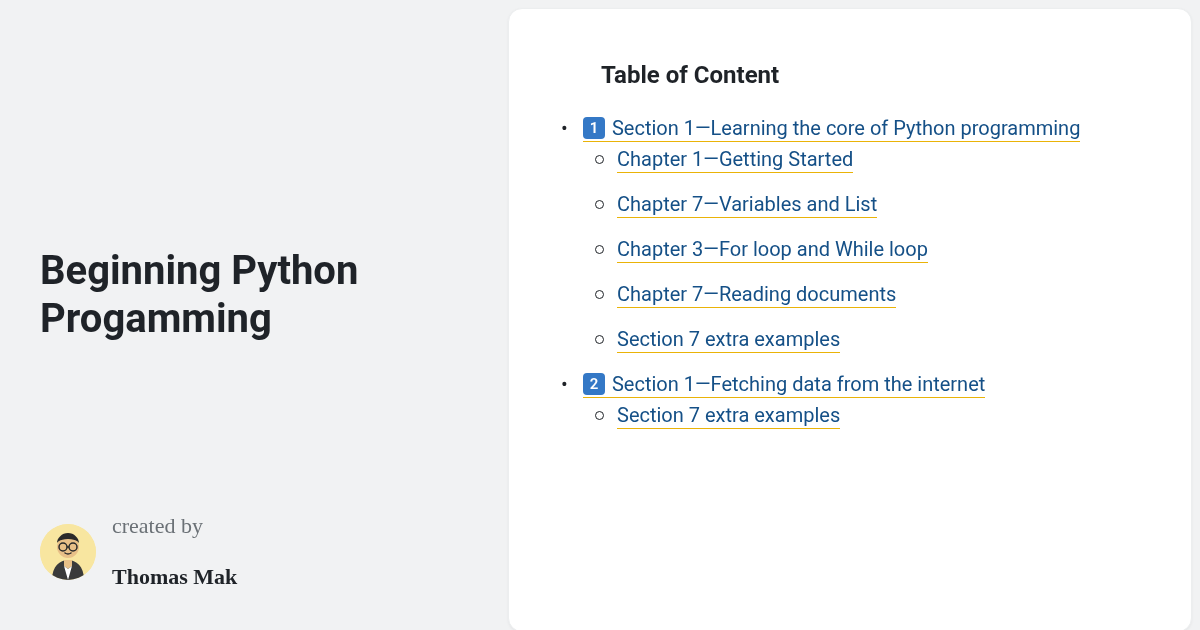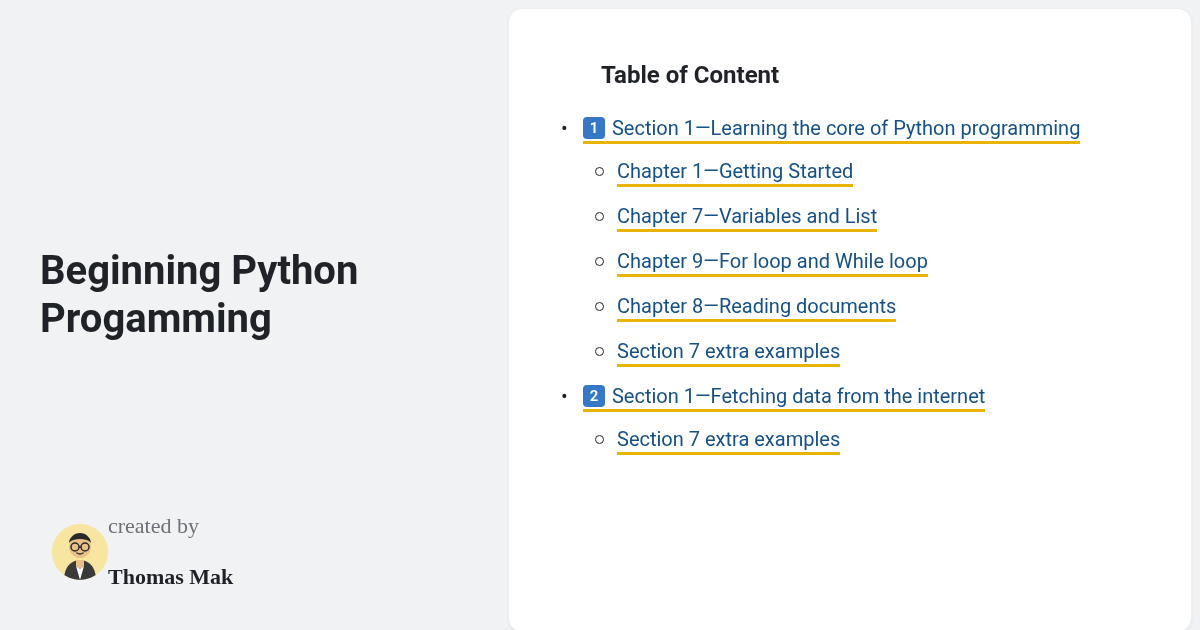--- a/index.html
+++ b/index.html
@@ -28,23 +28,24 @@
     .page-title {
       font-size: 40px;
       font-weight: 700;
       color: #1f2328;
       line-height: 1.2;
       margin-top: -40px;
     }
     .creator-block {
       position: absolute;
       bottom: 38px;
-      left: 52px;
+      left: 40px;
       display: flex;
       align-items: center;
+      gap: 16px;
     }
     .avatar {
       width: 56px;
       height: 56px;
       border-radius: 50%;
       background: #f8e6a0;
       display: flex;
       align-items: center;
       justify-content: center;
       overflow: hidden;
@@ -111,21 +112,21 @@
       content: "•";
       position: absolute;
       left: 4px;
       top: 0;
       color: #1f2328;
       font-size: 20px;
     }
     ul.toc-sublist {
       list-style: none;
       padding-left: 0;
-      margin-top: 12px;
+      margin-top: 0;
     }
     ul.toc-sublist > li {
       position: relative;
       padding-left: 34px;
       margin-bottom: 14px;
       font-size: 20px;
       line-height: 1.55;
     }
     ul.toc-sublist > li::before {
       content: "";
@@ -134,21 +135,21 @@
       top: 11px;
       width: 7px;
       height: 7px;
       border: 1.5px solid #1f2328;
       border-radius: 50%;
       background: transparent;
     }
     .toc-link {
       color: #155087;
       text-decoration: none;
-      border-bottom: 3px solid #eab308;
+      border-bottom: 1px solid #eab308;
       padding-bottom: 1px;
     }
     .emoji-badge {
       display: inline-block;
       width: 22px;
       height: 22px;
       background: #3478c6;
       color: #ffffff;
       border-radius: 4px;
       text-align: center;
@@ -192,22 +193,22 @@
 <div class="right-panel">
 
   <h2 class="toc-heading">Table of Content</h2>
 
   <ul class="toc-list">
     <li>
       <a href="#" class="toc-link"><span class="emoji-badge">1</span> <span>Section 1—Learning the core of Python programming</span></a>
       <ul class="toc-sublist">
         <li><a href="#" class="toc-link">Chapter 1—Getting Started</a></li>
         <li><a href="#" class="toc-link">Chapter 7—Variables and List</a></li>
-        <li><a href="#" class="toc-link">Chapter 9—For loop and While loop</a></li>
-        <li><a href="#" class="toc-link">Chapter 8—Reading documents</a></li>
+        <li><a href="#" class="toc-link">Chapter 3—For loop and While loop</a></li>
+        <li><a href="#" class="toc-link">Chapter 7—Reading documents</a></li>
         <li><a href="#" class="toc-link">Section 7 extra examples</a></li>
       </ul>
     </li>
     <li>
       <a href="#" class="toc-link"><span class="emoji-badge">2</span> <span>Section 1—Fetching data from the internet</span></a>
       <ul class="toc-sublist">
         <li><a href="#" class="toc-link">Section 7 extra examples</a></li>
       </ul>
     </li>
   </ul>

